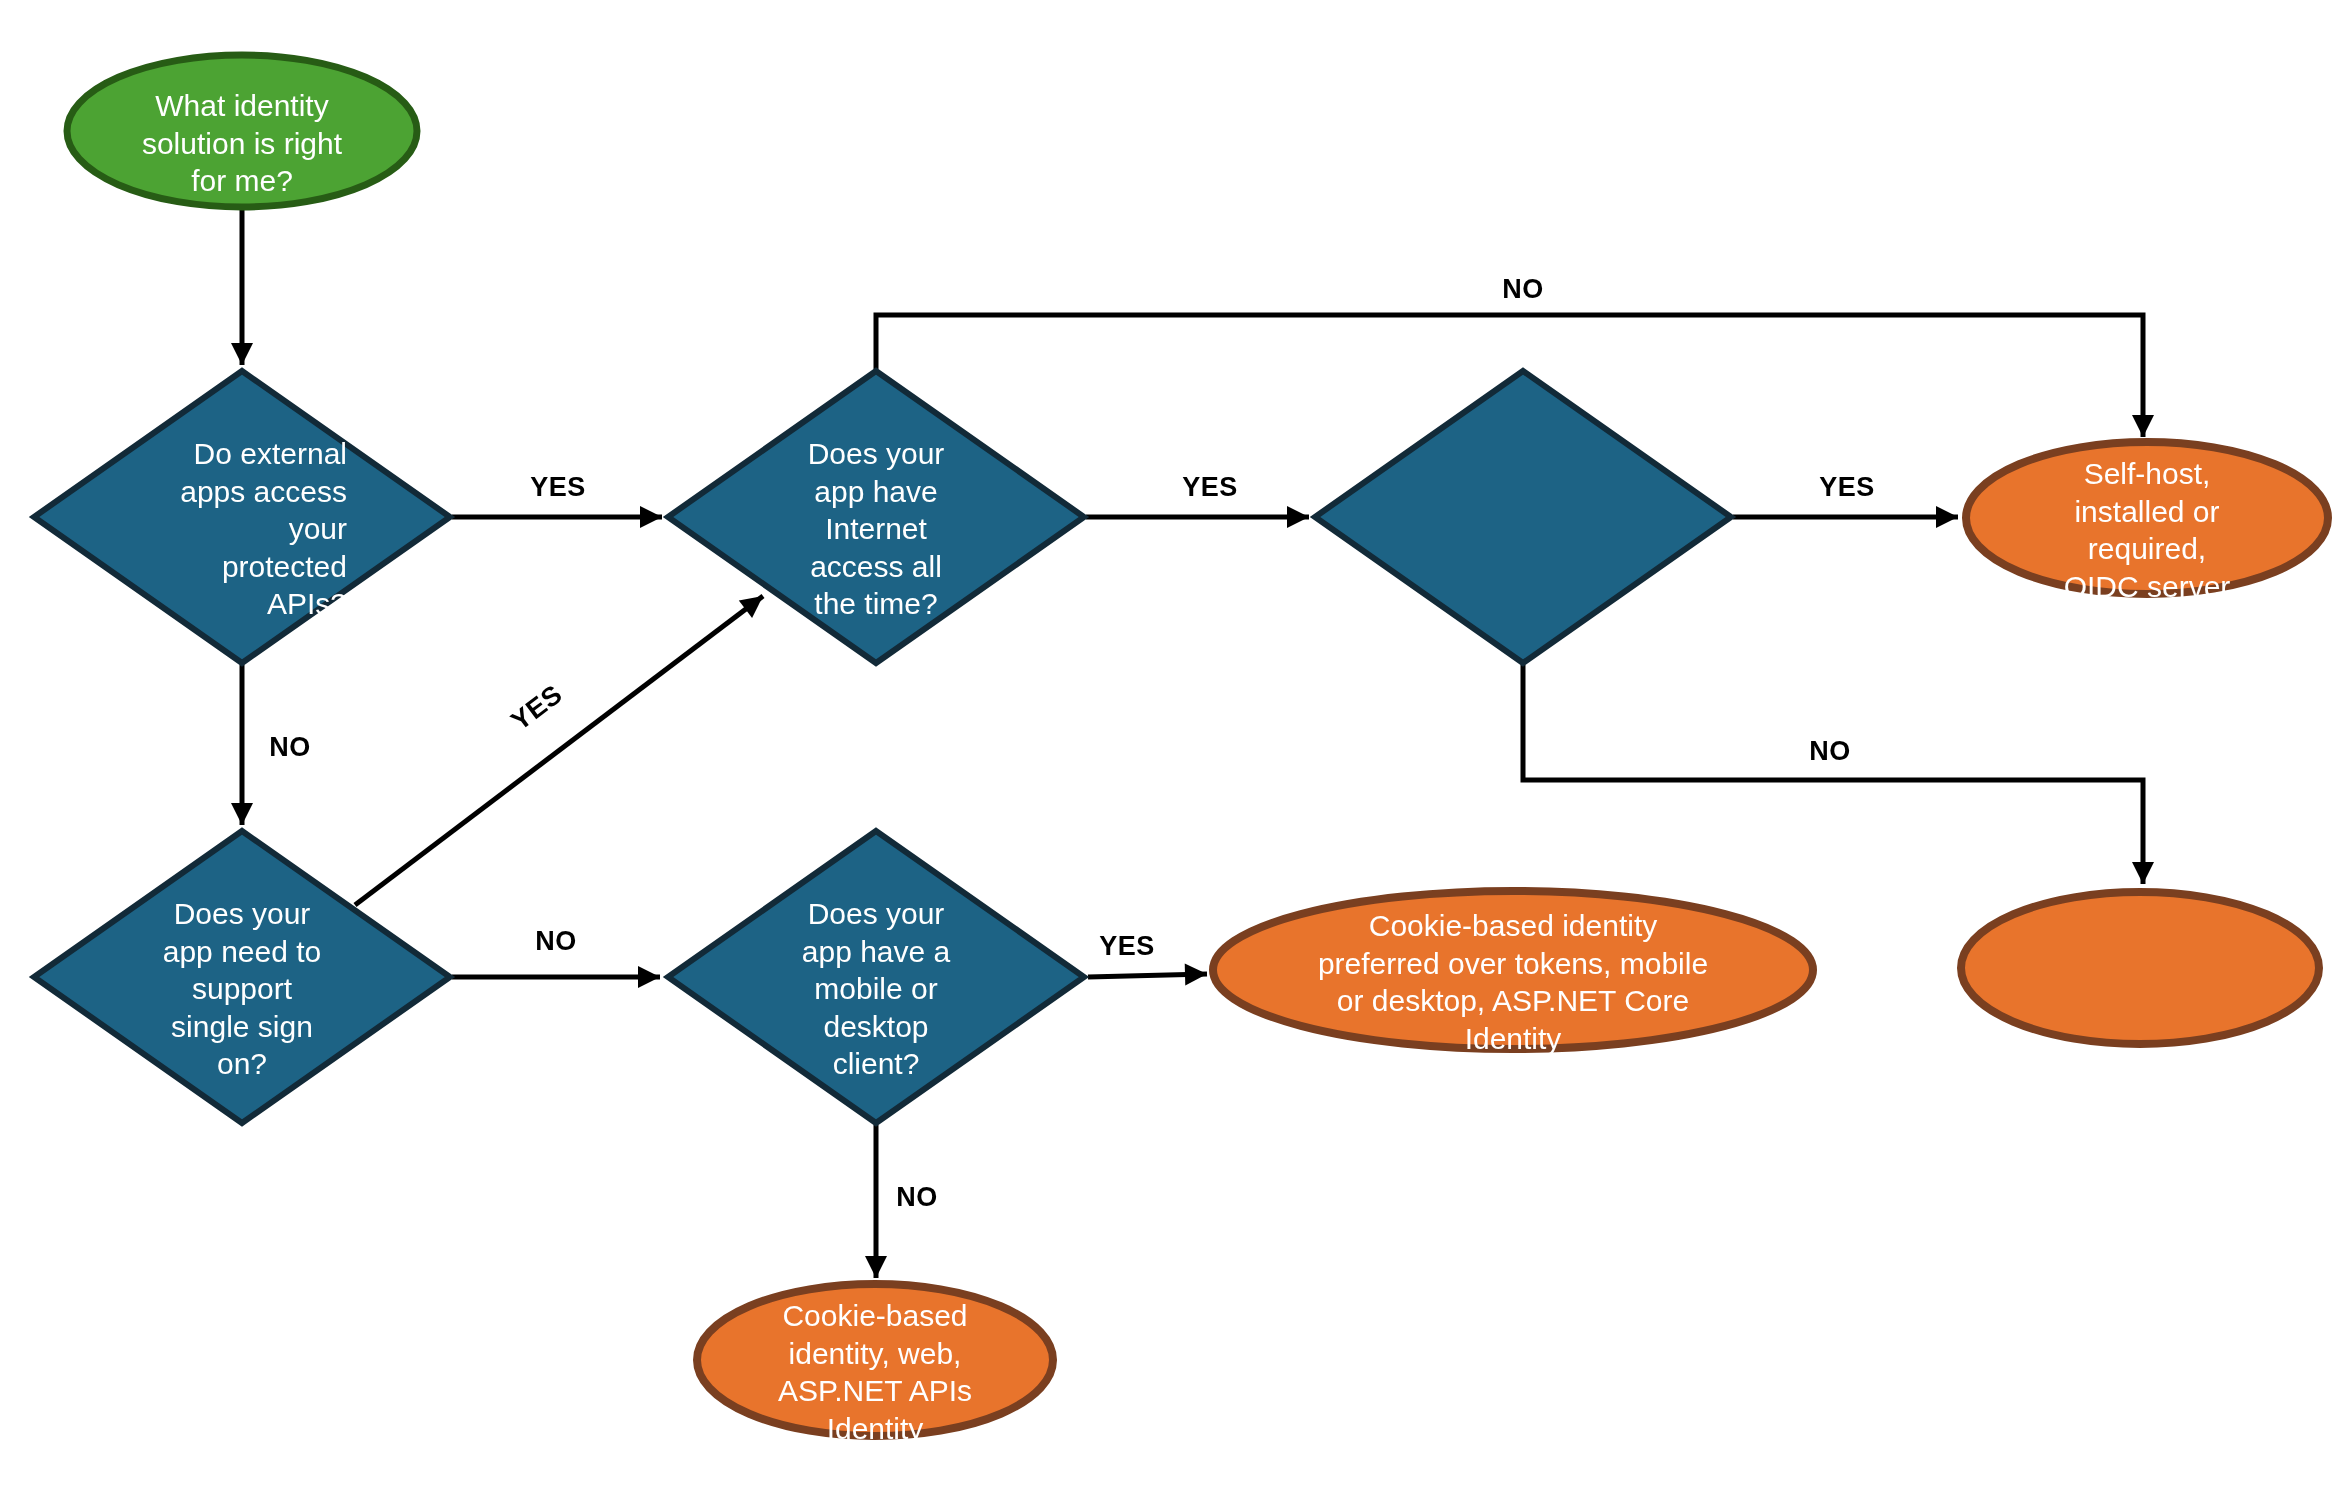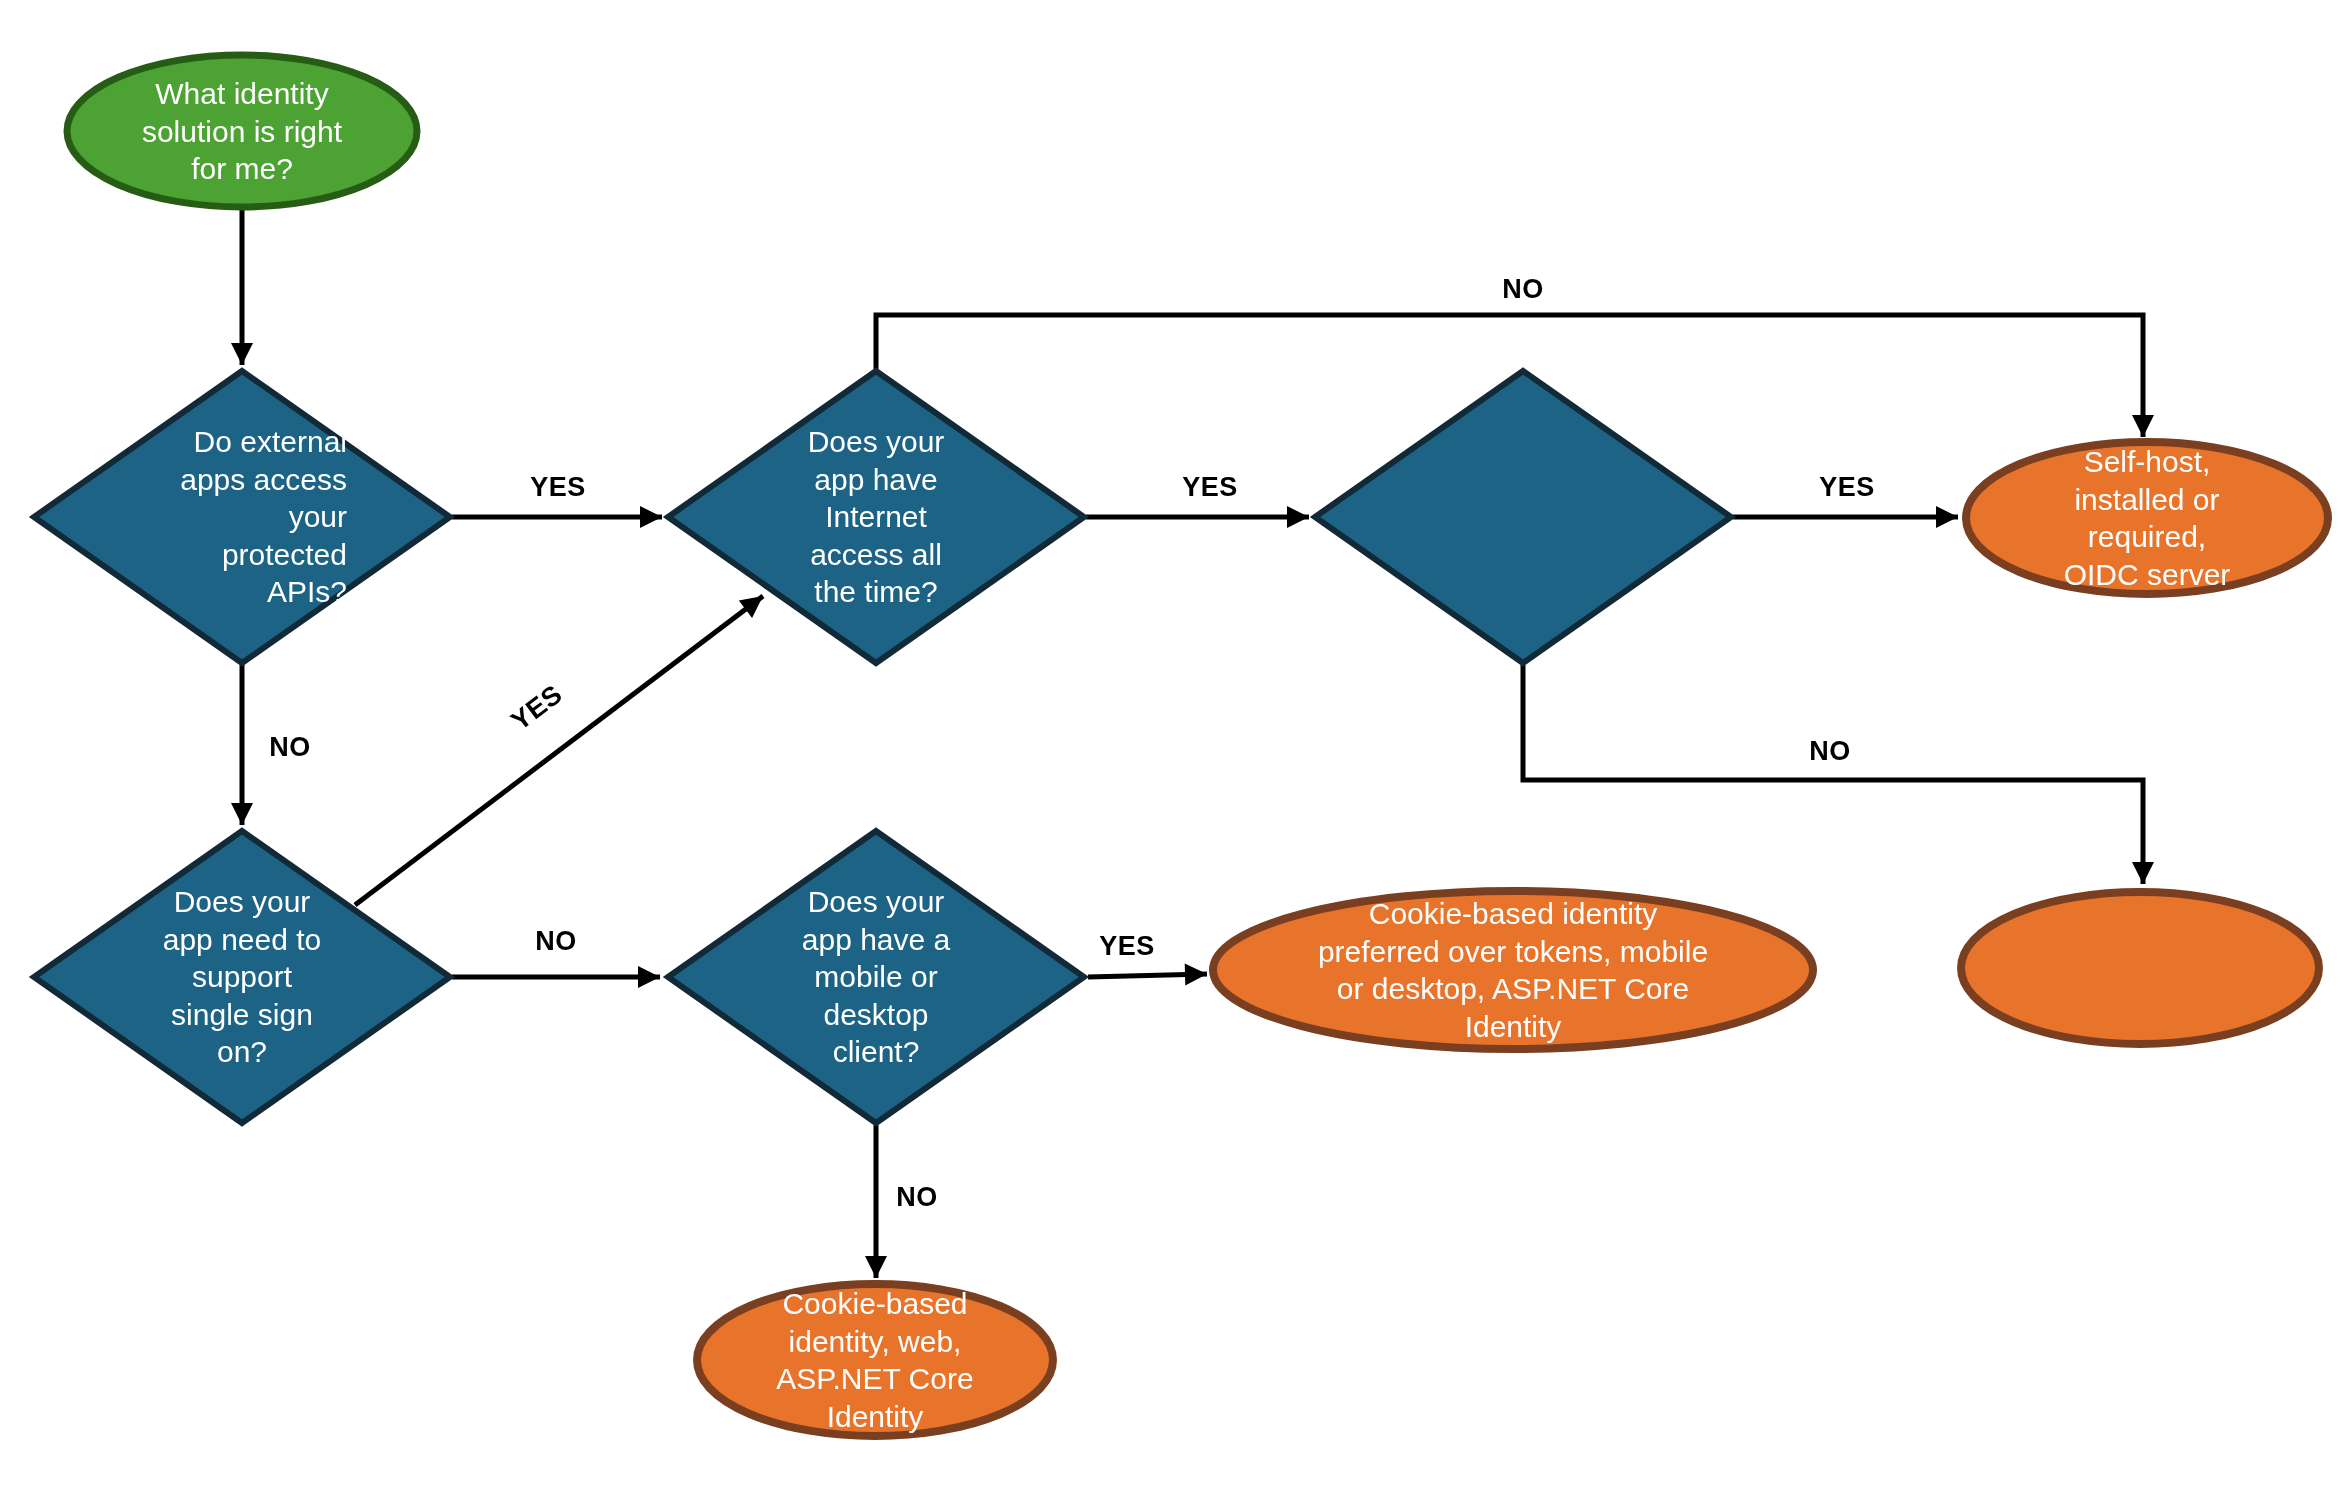--- a/index.html
+++ b/index.html
@@ -16,20 +16,21 @@
   .s-shape{fill:var(--start-fill);stroke:var(--start-border);stroke-width:7;}
   .edge{fill:none;stroke:var(--edge-line);stroke-width:5;stroke-linejoin:miter;}
   .node-label{
     position:absolute;
     transform:translate(-50%,-50%);
     text-align:center;
     white-space:pre-line;
     color:var(--node-text);
     font-size:30px;
     line-height:1.25;
+    margin-top:12px;
   }
   .edge-label{
     position:absolute;
     transform:translate(-50%,-50%);
     color:var(--label-text);
     font-size:27px;
     font-weight:700;
     letter-spacing:0.5px;
     white-space:nowrap;
   }
@@ -97,21 +98,21 @@
   <div class="node-label" style="left:2147px;top:518px;width:280px;">Self-host,
 installed or
 required,
 OIDC server</div>
   <div class="node-label" style="left:1513px;top:970px;width:480px;">Cookie-based identity
 preferred over tokens, mobile
 or desktop, ASP.NET Core
 Identity</div>
   <div class="node-label" style="left:875px;top:1360px;width:280px;">Cookie-based
 identity, web,
-ASP.NET Core
+ASP.NET APIs
 Identity</div>
 
   <div class="edge-label" style="left:558px;top:487px;">YES</div>
   <div class="edge-label" style="left:290px;top:747px;">NO</div>
   <div class="edge-label" style="left:1210px;top:487px;">YES</div>
   <div class="edge-label" style="left:1523px;top:289px;">NO</div>
   <div class="edge-label" style="left:1847px;top:487px;">YES</div>
   <div class="edge-label" style="left:1830px;top:751px;">NO</div>
   <div class="edge-label rot" style="left:537px;top:708px;">YES</div>
   <div class="edge-label" style="left:556px;top:941px;">NO</div>

